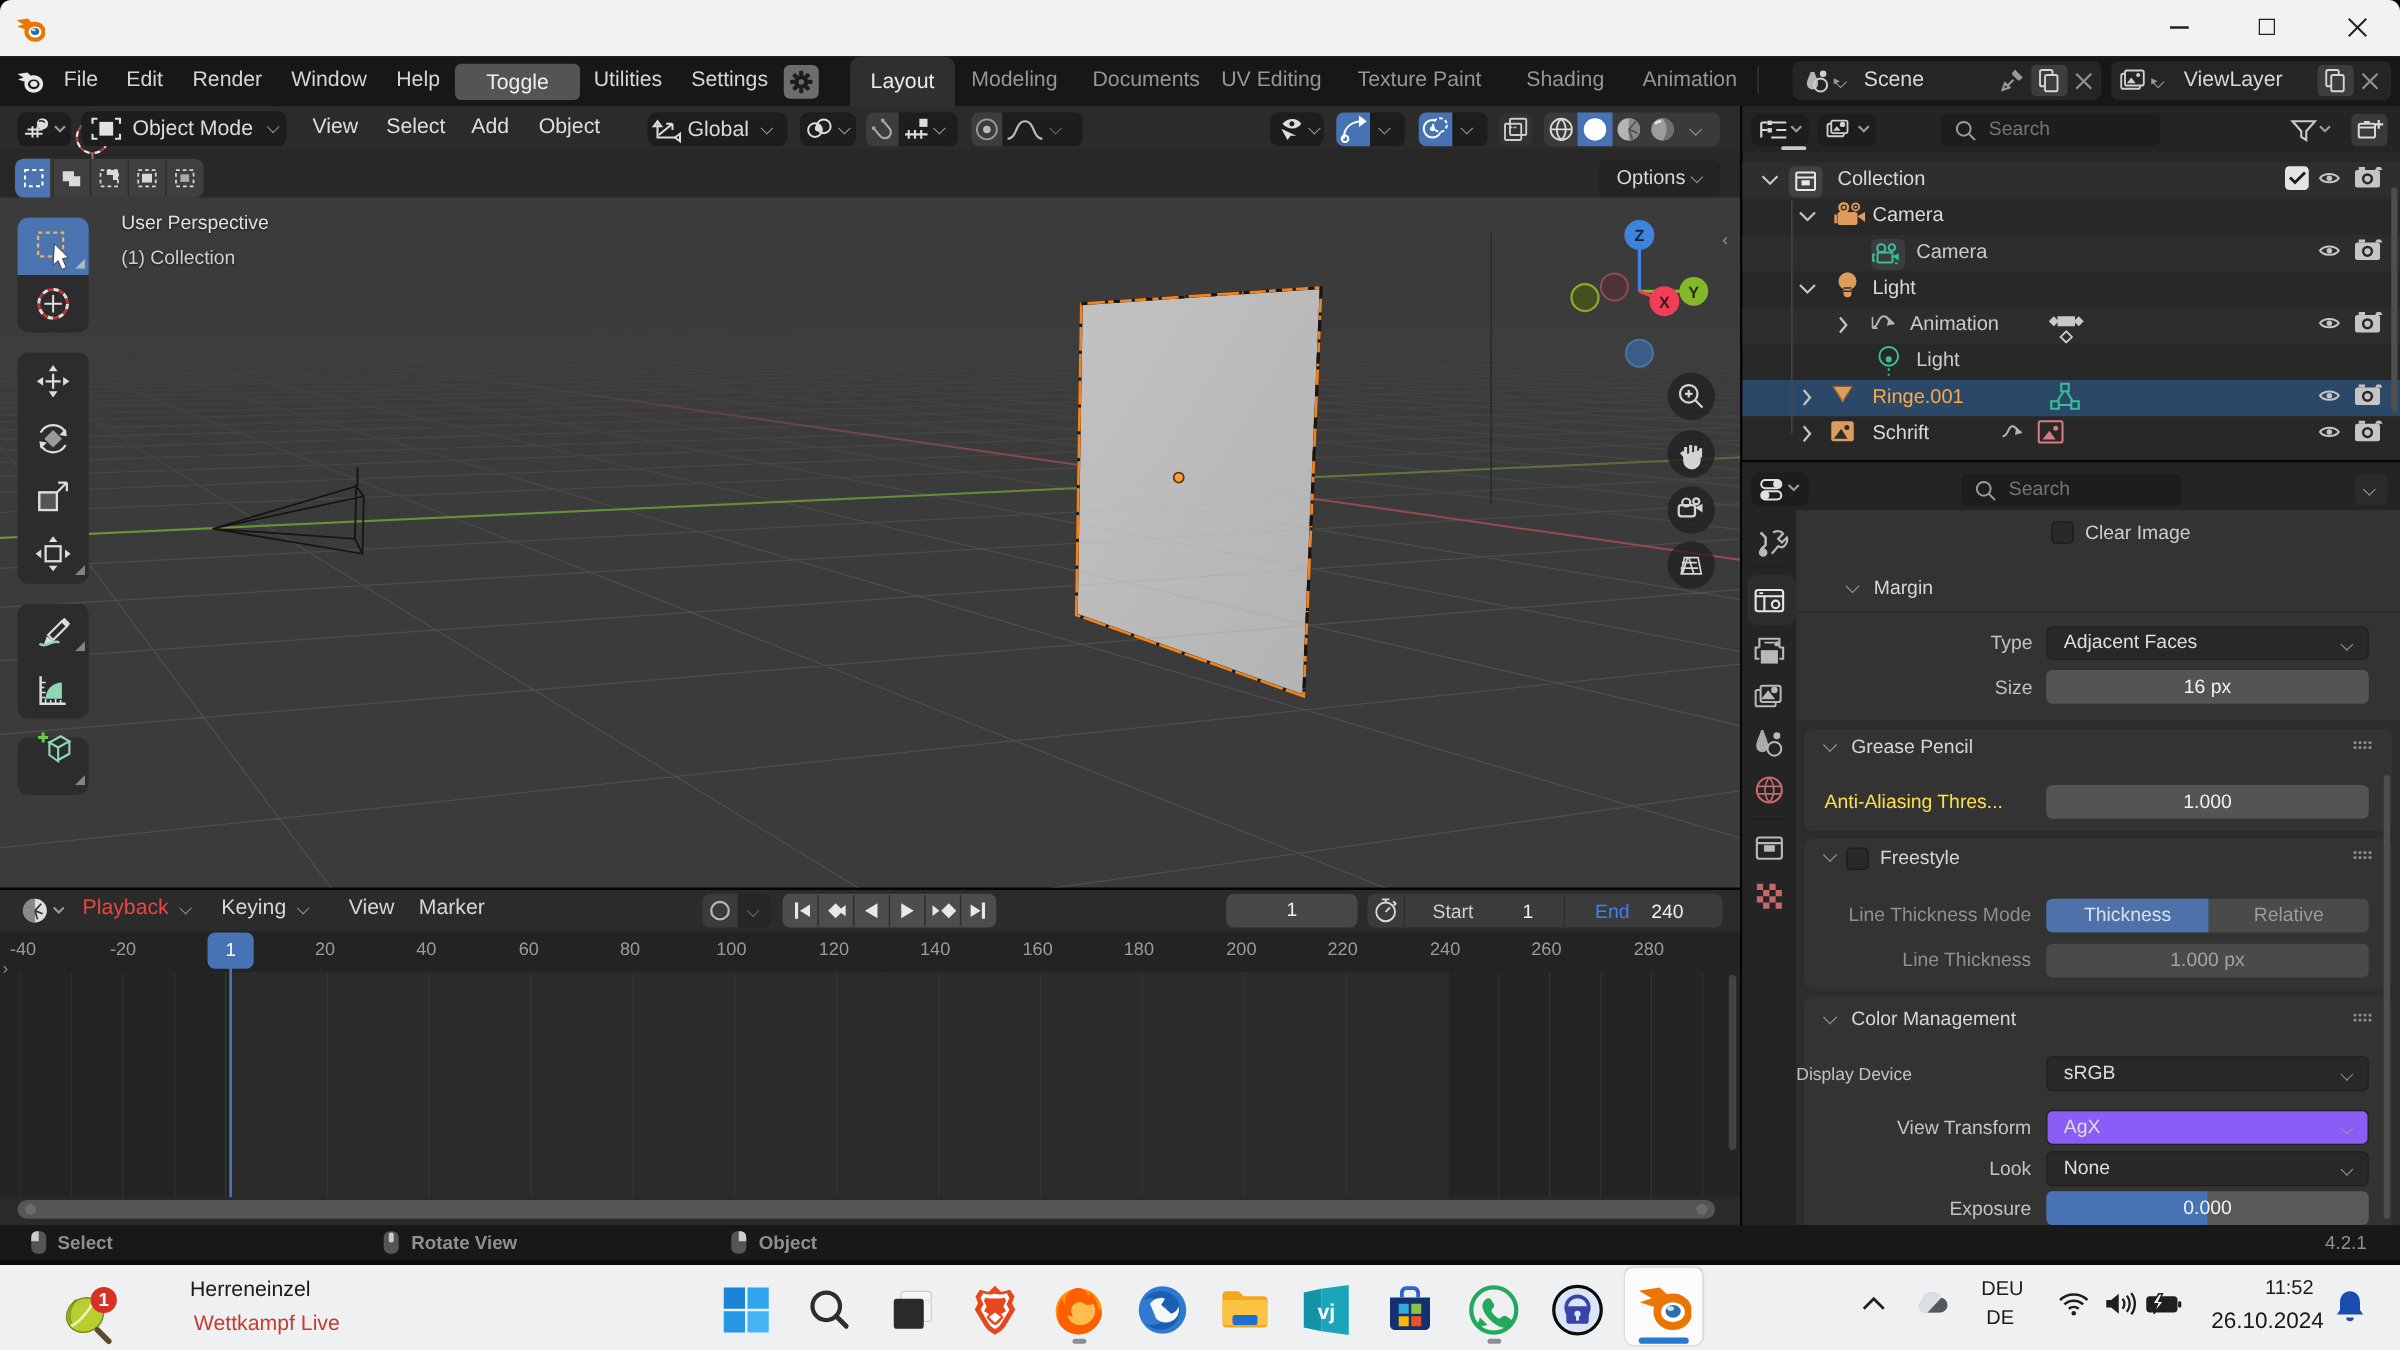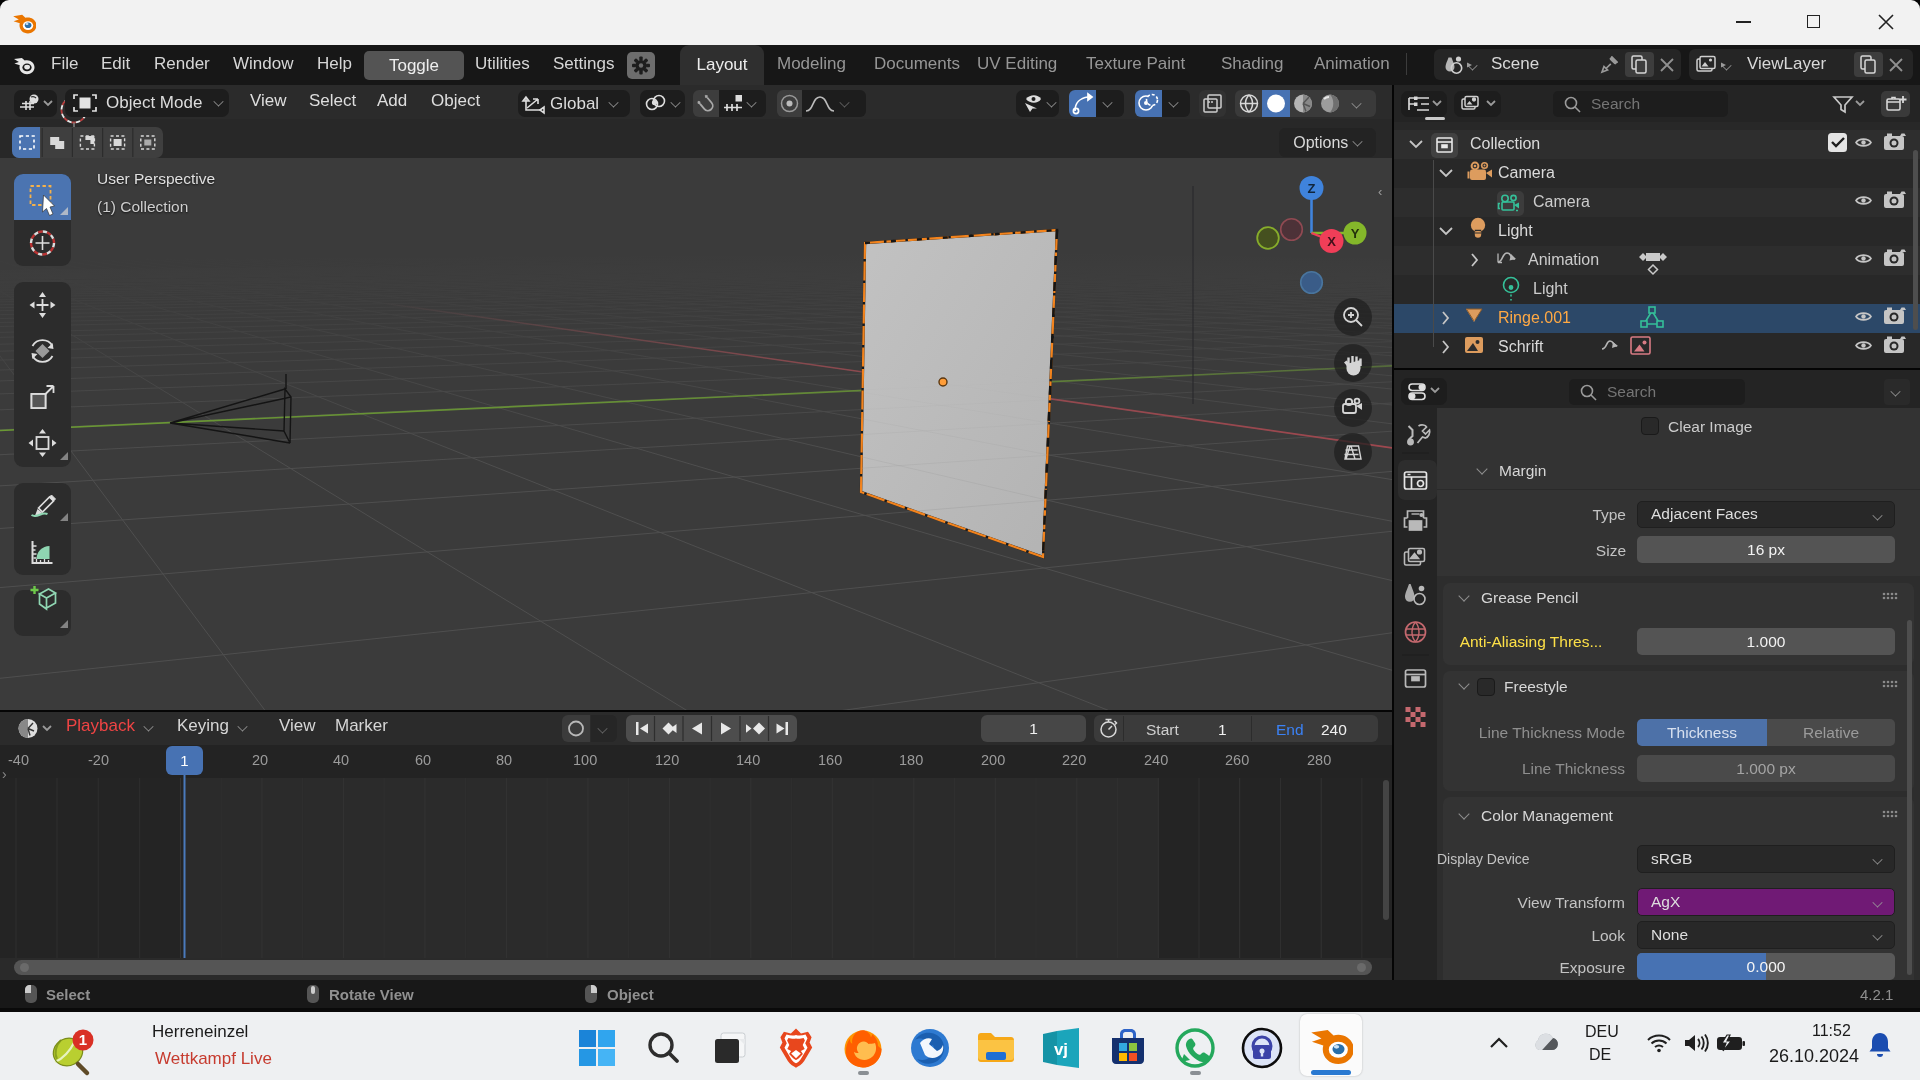--- a/index.html
+++ b/index.html
@@ -873,21 +873,21 @@
         <circle cx="10" cy="6" r="1.3"></circle>
         <circle cx="14" cy="6" r="1.3"></circle>
       </g>
     </svg>
 <div class="abs" style="left:1437px;top:851px;font-size:14px;color:#c3c3c3;width:188px;text-align:left">Display Device</div>
 <div class="abs" style="left:1637px;top:845px;width:258px;height:28px;background:#282828;border-radius:5px;border:1px solid #1f1f1f">
       <span class="abs" style="left:13px;top:4px;font-size:15.5px;color:#dedede">sRGB</span>
       <span class="chev" style="position:absolute;right:12px;top:9px"></span>
     </div>
 <div class="abs" style="left:1437px;top:894px;font-size:15.5px;color:#c3c3c3;width:188px;text-align:right">View Transform</div>
-<div class="abs" style="left:1637px;top:888px;width:258px;height:28px;background:#701a75;border-radius:5px;border:1px solid #1f1f1f">
+<div class="abs" style="left:1637px;top:888px;width:258px;height:28px;background:#8b5cf6;border-radius:5px;border:1px solid #1f1f1f">
       <span class="abs" style="left:13px;top:4px;font-size:15.5px;color:#dedede">AgX</span>
       <span class="chev" style="position:absolute;right:12px;top:9px"></span>
     </div>
 <div class="abs" style="left:1437px;top:927px;font-size:15.5px;color:#c3c3c3;width:188px;text-align:right">Look</div>
 <div class="abs" style="left:1637px;top:921px;width:258px;height:28px;background:#282828;border-radius:5px;border:1px solid #1f1f1f">
       <span class="abs" style="left:13px;top:4px;font-size:15.5px;color:#dedede">None</span>
       <span class="chev" style="position:absolute;right:12px;top:9px"></span>
     </div>
 <div class="abs" style="left:1437px;top:959px;font-size:15.5px;color:#c3c3c3;width:188px;text-align:right">Exposure</div>
 <div class="abs" style="left:1637px;top:953px;width:258px;height:27px;background:#595959;border-radius:5px;overflow:hidden">

